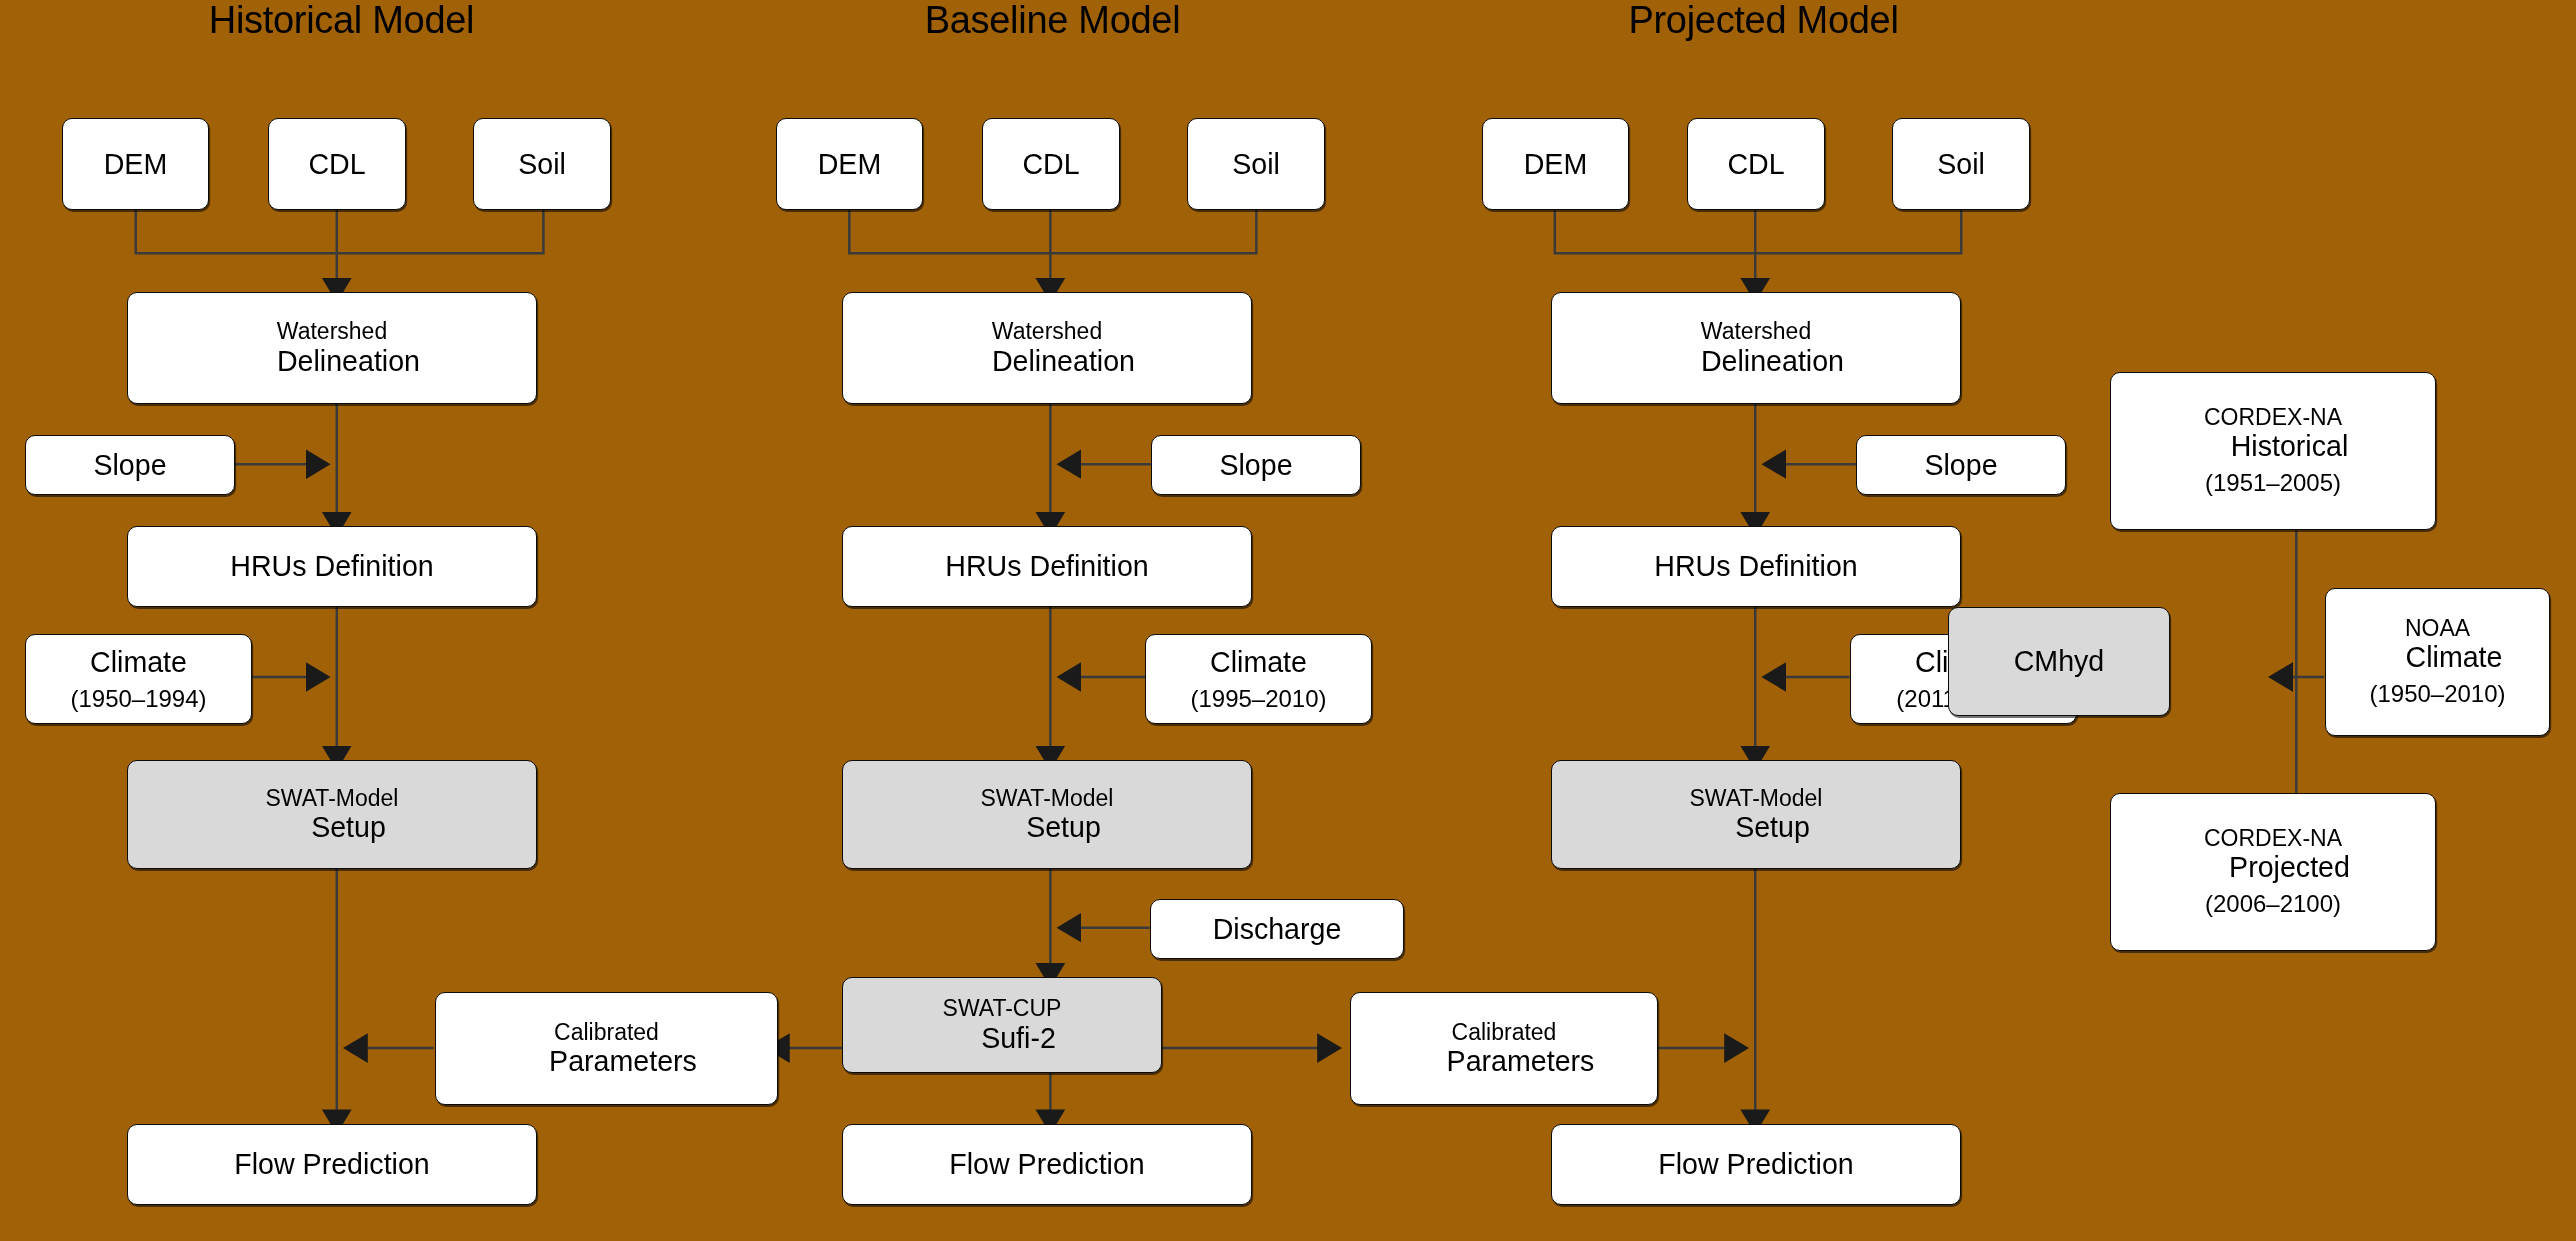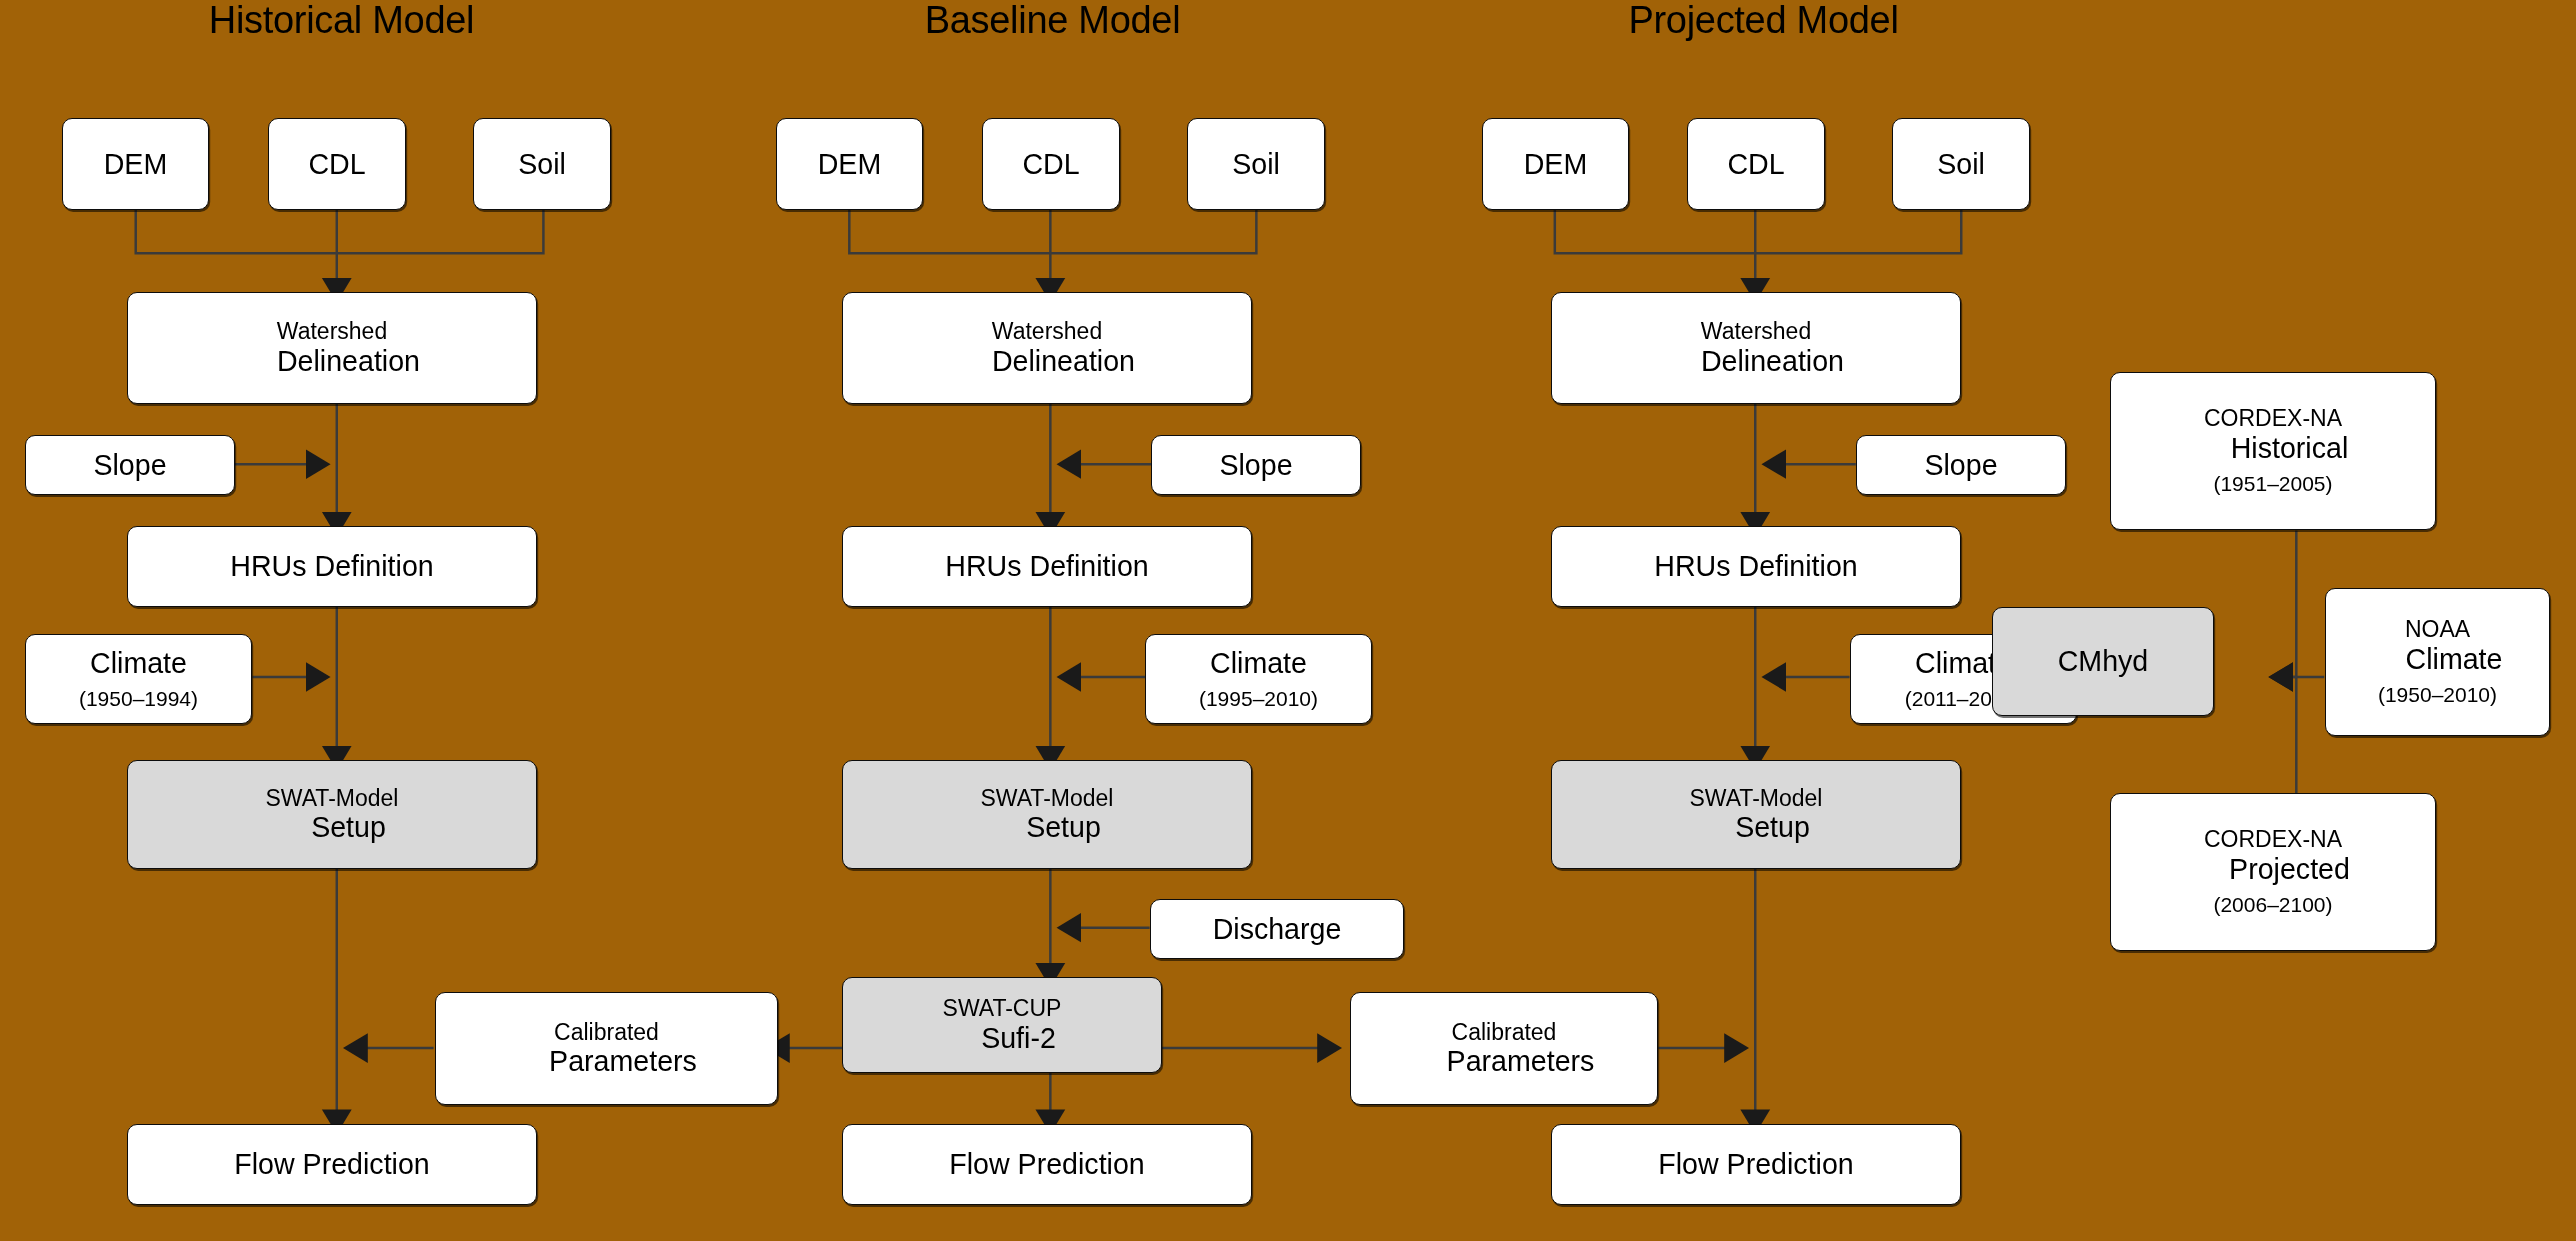--- a/index.html
+++ b/index.html
@@ -32,21 +32,21 @@
     align-items:center;
     justify-content:center;
     text-align:center;
     color:#000;
     font-family:"Liberation Sans", sans-serif;
     line-height:1.12;
     box-shadow:1.2px 1.9px 0 rgba(0,0,0,0.55);
   }
   .nodeBox.shaded{background:#d9d9d9;}
   .lbl{font-size:28.6px;display:block;white-space:nowrap;}
-  .sub{font-size:21px;display:block;white-space:nowrap;margin-top:8px;}
+  .sub{font-size:24px;display:block;white-space:nowrap;margin-top:8px;}
   .l1{font-size:23px;white-space:nowrap;}
   .l2{font-size:28.6px;white-space:nowrap;margin-left:33px;}
 </style>
 </head>
 <body>
 
 <div id="stage">
 
   <svg class="layer" viewBox="0 0 4150 2000" xmlns="http://www.w3.org/2000/svg">
     <defs>
@@ -222,21 +222,21 @@
   </div>
   <div class="nodeBox" style="left:1551px;top:1124px;width:410px;height:81px;">
     <span class="lbl">Flow Prediction</span>
   </div>
 
   <div class="nodeBox" style="left:2110px;top:372px;width:326px;height:158px;">
     <span class="l1">CORDEX-NA</span>
     <span class="l2">Historical</span>
     <span class="sub">(1951–2005)</span>
   </div>
-  <div class="nodeBox shaded" style="left:1992px;top:607px;width:222px;height:109px;">
+  <div class="nodeBox shaded" style="left:1948px;top:607px;width:222px;height:109px;">
     <span class="lbl">CMhyd</span>
   </div>
   <div class="nodeBox" style="left:2325px;top:588px;width:225px;height:148px;">
     <span class="l1">NOAA</span>
     <span class="l2">Climate</span>
     <span class="sub">(1950–2010)</span>
   </div>
   <div class="nodeBox" style="left:2110px;top:793px;width:326px;height:158px;">
     <span class="l1">CORDEX-NA</span>
     <span class="l2">Projected</span>

